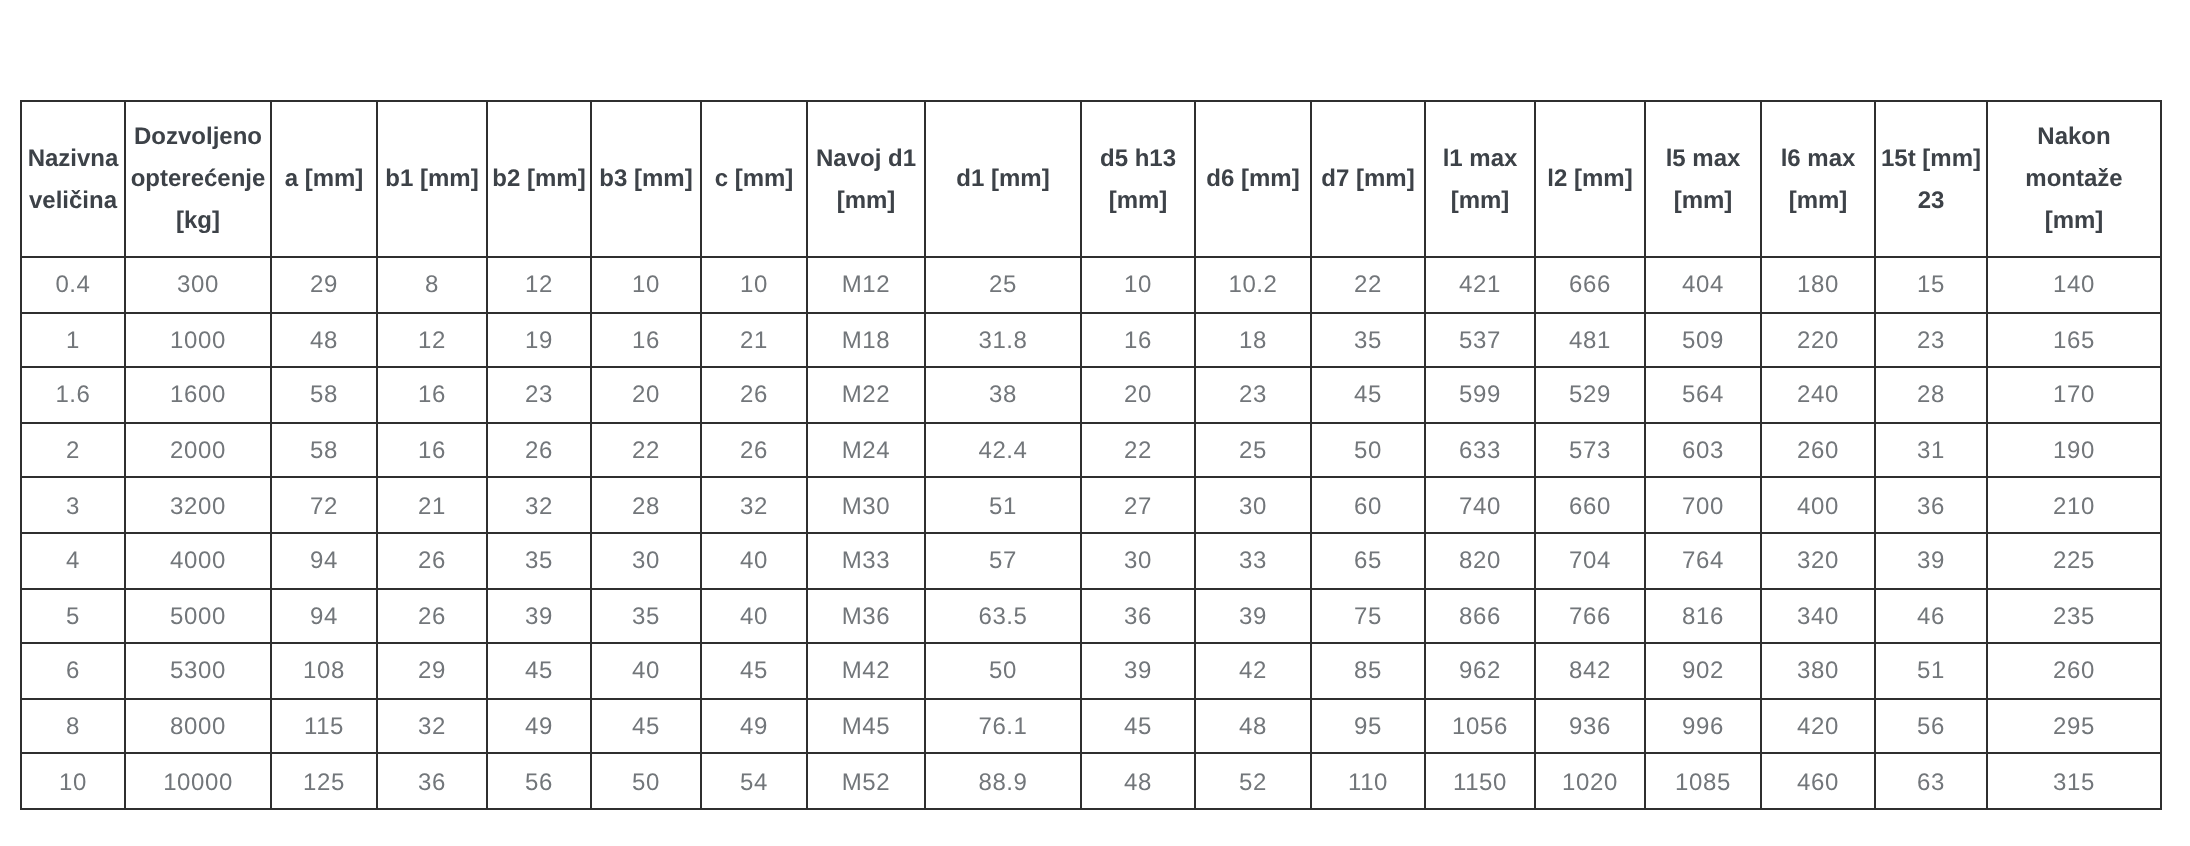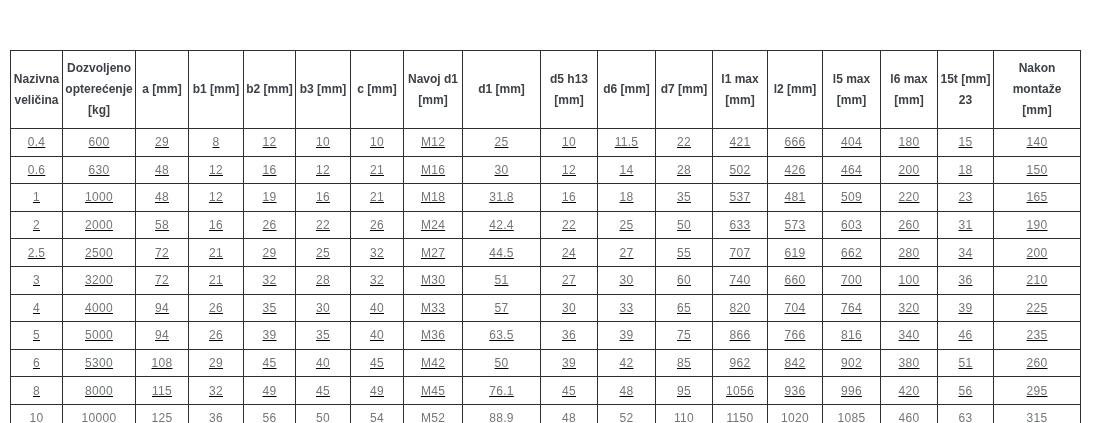--- a/index.html
+++ b/index.html
@@ -43,21 +43,20 @@
     font-size:12px;
     font-weight:bold;
     color:var(--header-text);
     line-height:21px;
   }
   .spec-table thead th .hline{
     display:block;
   }
   .spec-table tbody tr{
     height:27.6px;
-    text-decoration:underline;
   }
   .spec-table tbody td{
     font-size:12px;
     font-weight:normal;
     color:var(--cell-text);
     letter-spacing:0.3px;
   }
 </style>
 </head>
 <body>
@@ -148,57 +147,37 @@
           </th>
           <th>
             <span class="hline">Nakon montaže</span>
             <span class="hline">[mm]</span>
           </th>
         </tr>
       </thead>
     <tbody>
         <tr>
           <td>0.4</td>
-          <td>600</td>
+          <td>300</td>
           <td>29</td>
           <td>8</td>
           <td>12</td>
           <td>10</td>
           <td>10</td>
           <td>M12</td>
           <td>25</td>
           <td>10</td>
-          <td>11.5</td>
+          <td>10.2</td>
           <td>22</td>
           <td>421</td>
           <td>666</td>
           <td>404</td>
           <td>180</td>
           <td>15</td>
           <td>140</td>
-        </tr>
-        <tr>
-          <td>0.6</td>
-          <td>630</td>
-          <td>48</td>
-          <td>12</td>
-          <td>16</td>
-          <td>12</td>
-          <td>21</td>
-          <td>M16</td>
-          <td>30</td>
-          <td>12</td>
-          <td>14</td>
-          <td>28</td>
-          <td>502</td>
-          <td>426</td>
-          <td>464</td>
-          <td>200</td>
-          <td>18</td>
-          <td>150</td>
         </tr>
         <tr>
           <td>1</td>
           <td>1000</td>
           <td>48</td>
           <td>12</td>
           <td>19</td>
           <td>16</td>
           <td>21</td>
           <td>M18</td>
@@ -207,76 +186,76 @@
           <td>18</td>
           <td>35</td>
           <td>537</td>
           <td>481</td>
           <td>509</td>
           <td>220</td>
           <td>23</td>
           <td>165</td>
         </tr>
         <tr>
+          <td>1.6</td>
+          <td>1600</td>
+          <td>58</td>
+          <td>16</td>
+          <td>23</td>
+          <td>20</td>
+          <td>26</td>
+          <td>M22</td>
+          <td>38</td>
+          <td>20</td>
+          <td>23</td>
+          <td>45</td>
+          <td>599</td>
+          <td>529</td>
+          <td>564</td>
+          <td>240</td>
+          <td>28</td>
+          <td>170</td>
+        </tr>
+        <tr>
           <td>2</td>
           <td>2000</td>
           <td>58</td>
           <td>16</td>
           <td>26</td>
           <td>22</td>
           <td>26</td>
           <td>M24</td>
           <td>42.4</td>
           <td>22</td>
           <td>25</td>
           <td>50</td>
           <td>633</td>
           <td>573</td>
           <td>603</td>
           <td>260</td>
           <td>31</td>
           <td>190</td>
-        </tr>
-        <tr>
-          <td>2.5</td>
-          <td>2500</td>
-          <td>72</td>
-          <td>21</td>
-          <td>29</td>
-          <td>25</td>
-          <td>32</td>
-          <td>M27</td>
-          <td>44.5</td>
-          <td>24</td>
-          <td>27</td>
-          <td>55</td>
-          <td>707</td>
-          <td>619</td>
-          <td>662</td>
-          <td>280</td>
-          <td>34</td>
-          <td>200</td>
         </tr>
         <tr>
           <td>3</td>
           <td>3200</td>
           <td>72</td>
           <td>21</td>
           <td>32</td>
           <td>28</td>
           <td>32</td>
           <td>M30</td>
           <td>51</td>
           <td>27</td>
           <td>30</td>
           <td>60</td>
           <td>740</td>
           <td>660</td>
           <td>700</td>
-          <td>100</td>
+          <td>400</td>
           <td>36</td>
           <td>210</td>
         </tr>
         <tr>
           <td>4</td>
           <td>4000</td>
           <td>94</td>
           <td>26</td>
           <td>35</td>
           <td>30</td>

